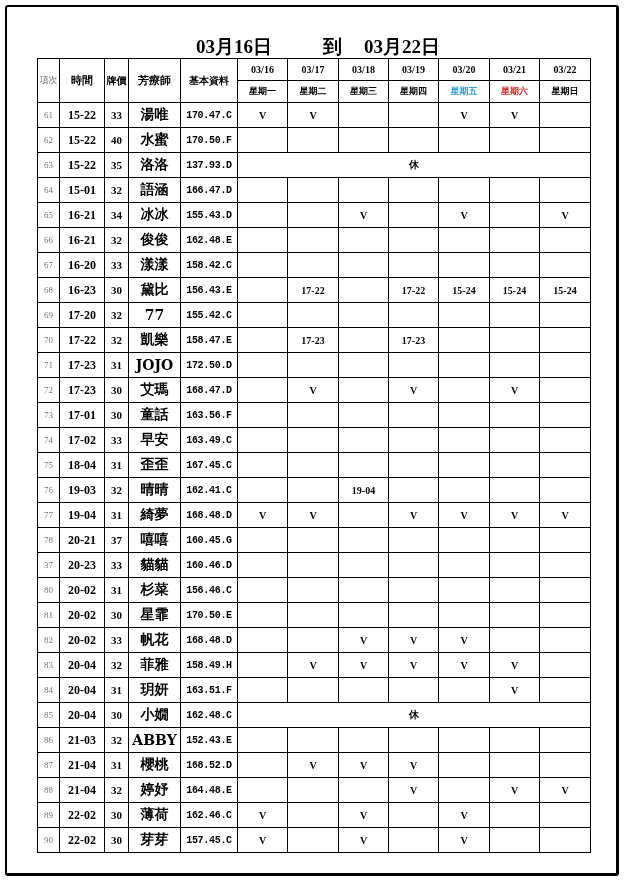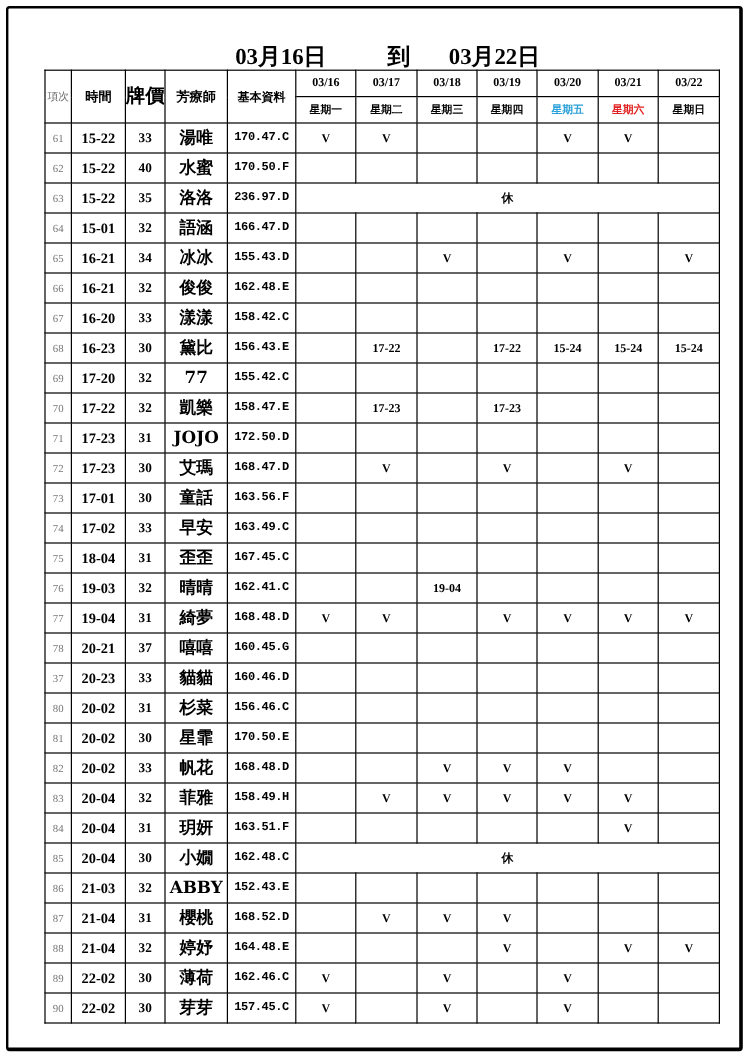--- a/index.html
+++ b/index.html
@@ -26,21 +26,21 @@
   .c-off { font-size:10px; font-weight:bold; }
 </style>
 </head>
 <body>
 
 <div class="frame"></div>
 
 <div class="title">
   <span style="left:196px;">03月16日</span>
   <span style="left:323px;">到</span>
-  <span style="left:374px;">03月22日</span>
+  <span style="left:364px;">03月22日</span>
 </div>
 
 <table class="sched">
   <colgroup>
     <col style="width:22px">
       <col style="width:45px">
       <col style="width:24px">
       <col style="width:52px">
       <col style="width:57px">
     <col style="width:50px">
@@ -48,21 +48,21 @@
       <col style="width:50px">
       <col style="width:50px">
       <col style="width:51px">
       <col style="width:50px">
       <col style="width:51px">
   </colgroup>
   <thead>
     <tr>
       <th rowspan="2" class="h-seq">項次</th>
       <th rowspan="2" class="h-main">時間</th>
-      <th rowspan="2" class="h-main" style="font-size:16px">牌價</th>
+      <th rowspan="2" class="h-main" style="font-size:10px">牌價</th>
       <th rowspan="2" class="h-main">芳療師</th>
       <th rowspan="2" class="h-main" style="font-size:10px">基本資料</th>
       <th class="h-date">03/16</th>
       <th class="h-date">03/17</th>
       <th class="h-date">03/18</th>
       <th class="h-date">03/19</th>
       <th class="h-date">03/20</th>
       <th class="h-date">03/21</th>
       <th class="h-date">03/22</th>
     </tr>
@@ -103,21 +103,21 @@
         <td class="c-day"></td>
         <td class="c-day"></td>
         <td class="c-day"></td>
         <td class="c-day"></td>
       </tr>
       <tr class="row">
         <td class="c-seq">63</td>
         <td class="c-time">15-22</td>
         <td class="c-price">35</td>
         <td class="c-name">洛洛</td>
-        <td class="c-info">236.97.D</td>
+        <td class="c-info">137.93.D</td>
         <td class="c-off" colspan="7">休</td>
       </tr>
       <tr class="row">
         <td class="c-seq">64</td>
         <td class="c-time">15-01</td>
         <td class="c-price">32</td>
         <td class="c-name">語涵</td>
         <td class="c-info">166.47.D</td>
         <td class="c-day"></td>
         <td class="c-day"></td>

